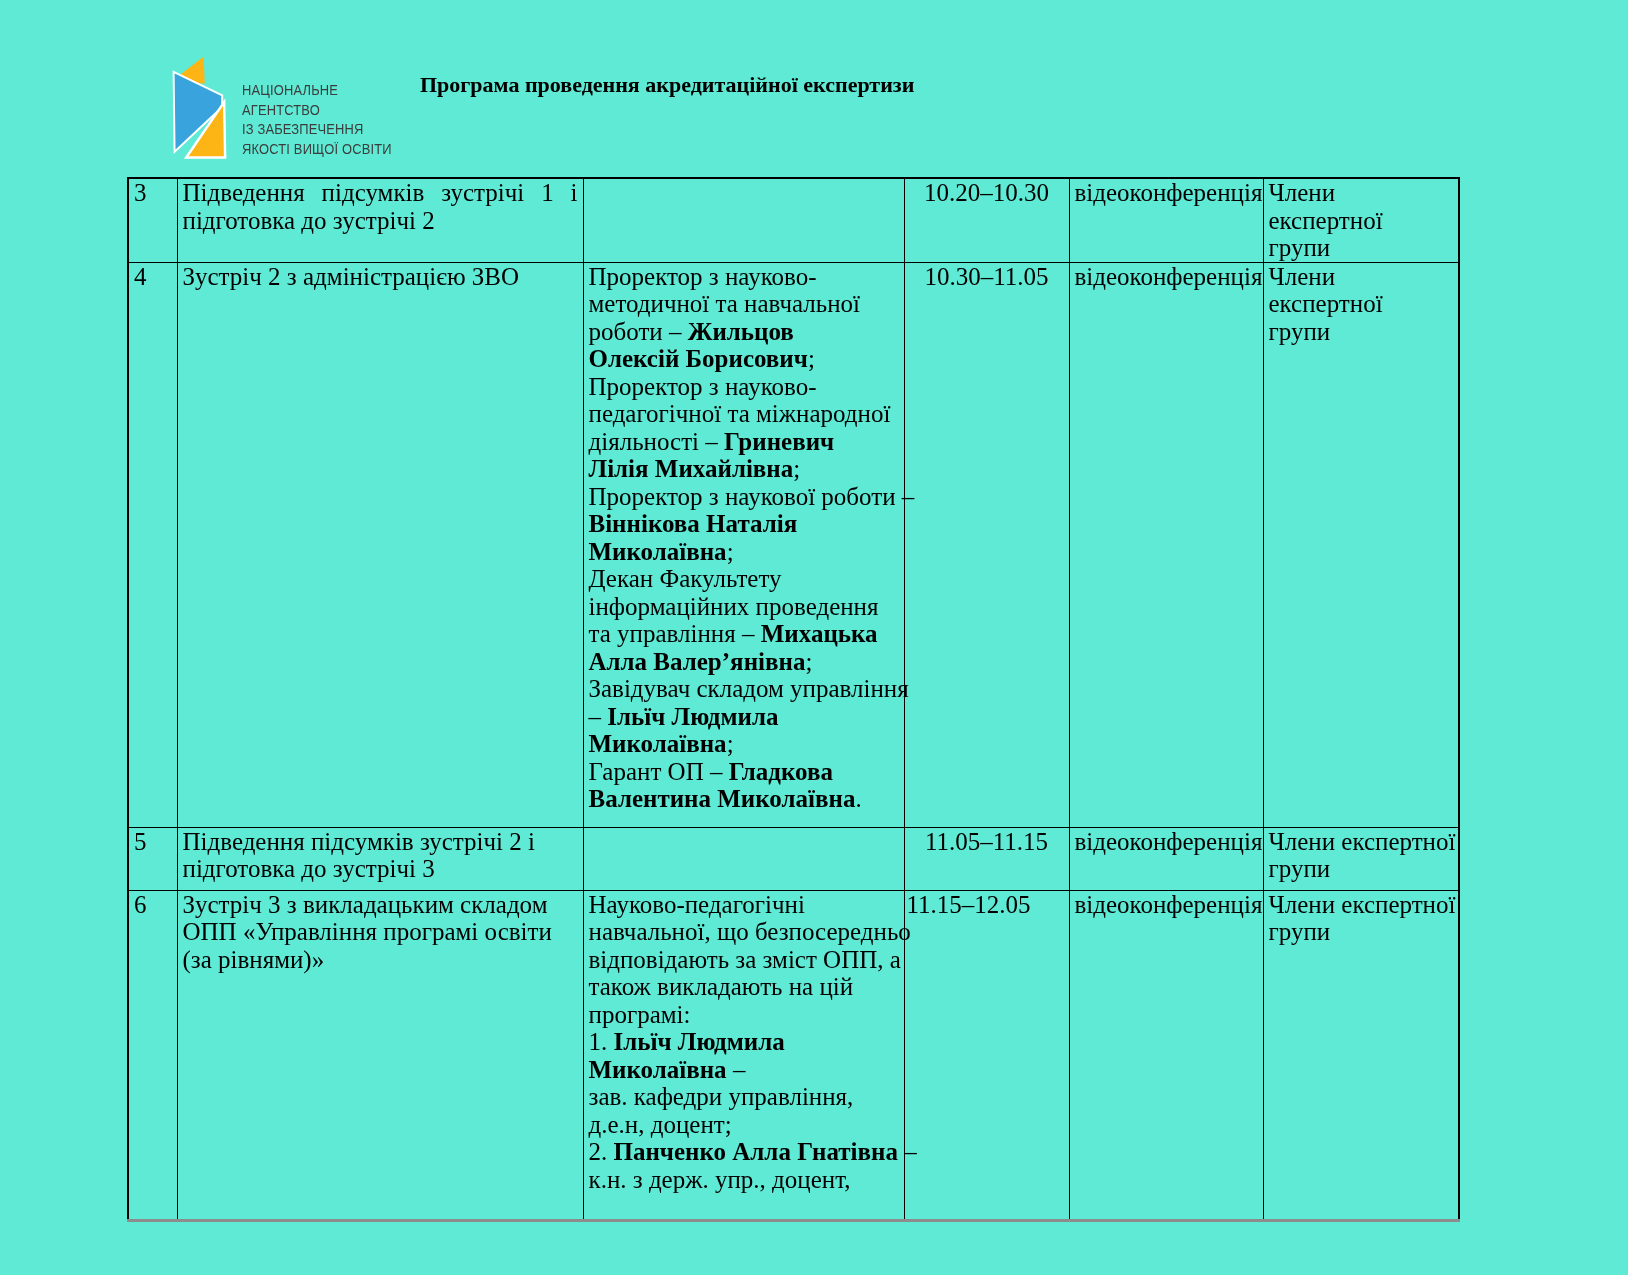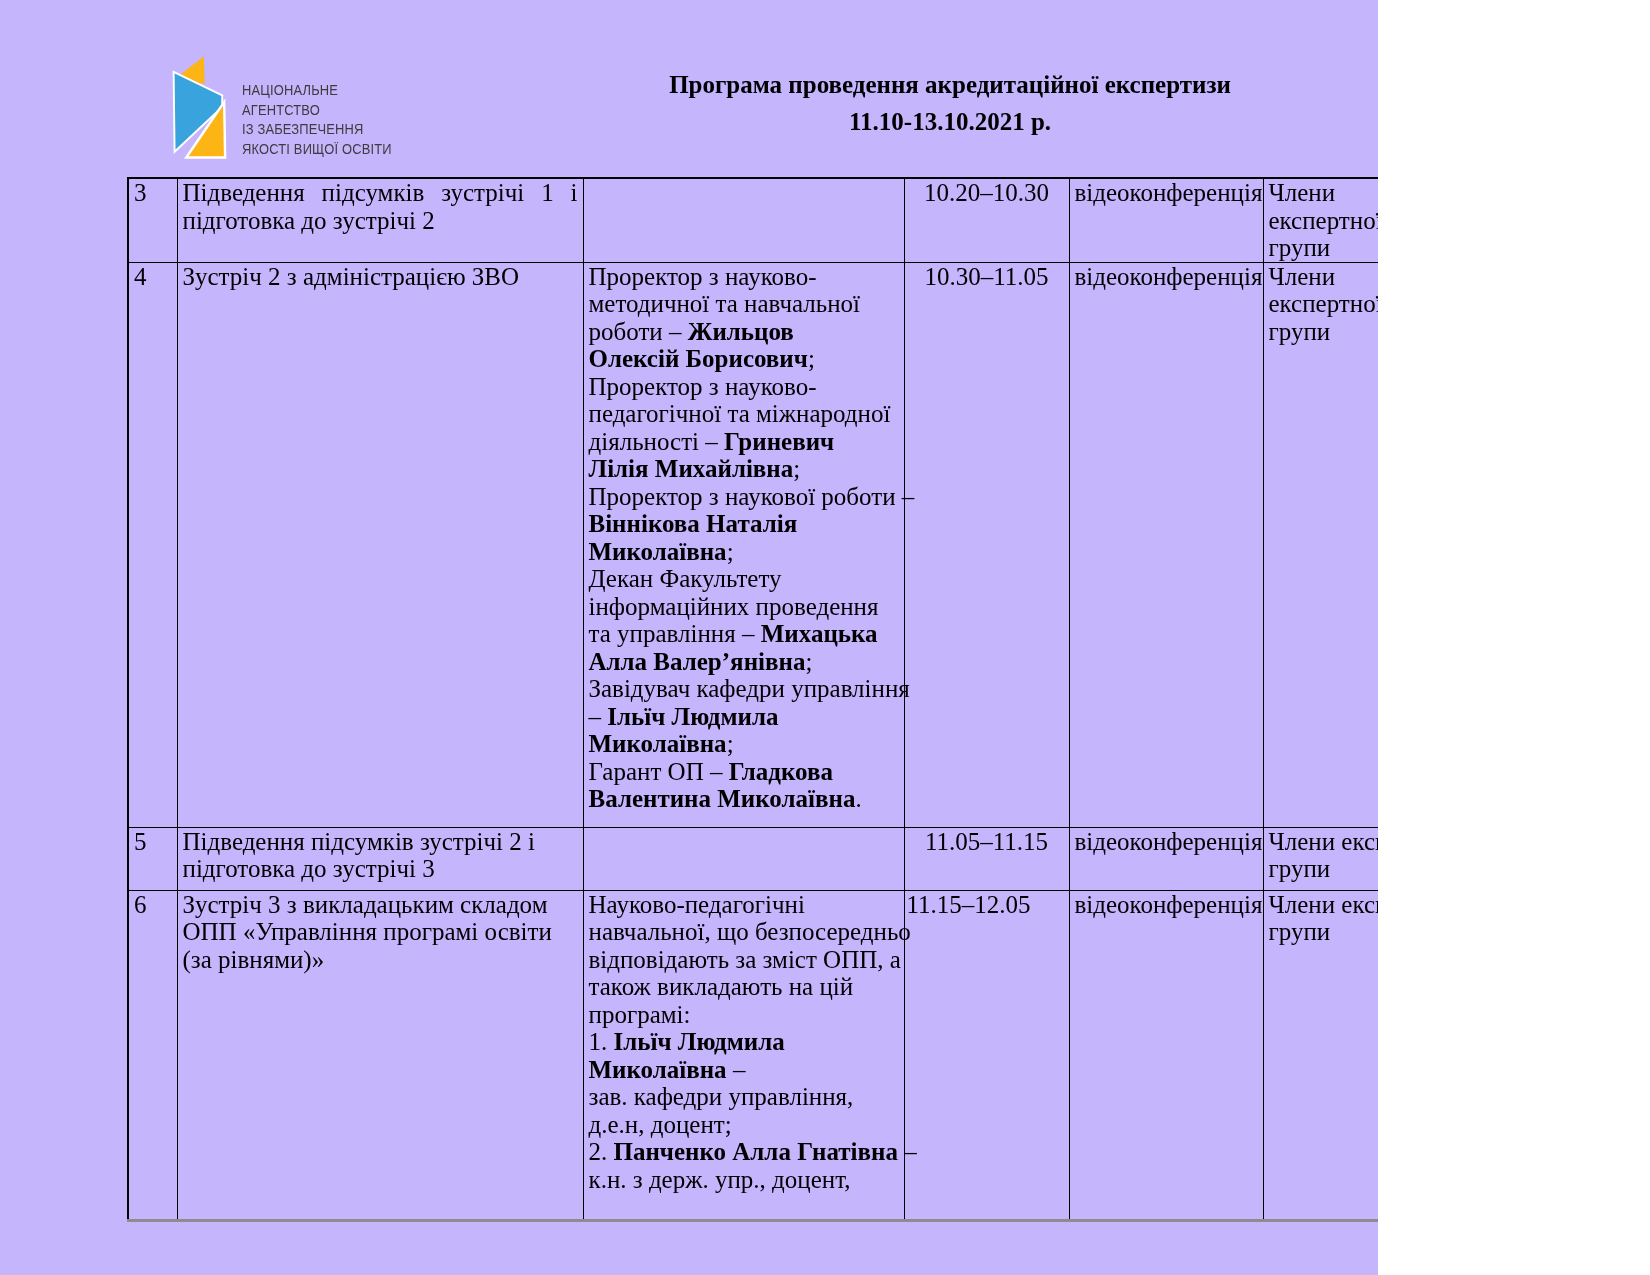--- a/index.html
+++ b/index.html
@@ -1,28 +1,28 @@
 <!DOCTYPE html>
 <html><head>
 <meta charset="utf-8">
 <style>
   html,body{margin:0;padding:0;background:#fff;}
   body{width:1650px;height:1275px;font-family:"Liberation Serif",serif;color:#000;}
-  .page{position:relative;width:1332px;height:1275px;overflow:hidden;background:#c4b5fd;padding-left:46px;}
+  .page{position:relative;width:1628px;height:1275px;overflow:hidden;background:#5eead4;}
 
   
   .logo{position:absolute;left:160px;top:50px;display:flex;gap:12px;}
   .logo svg{width:70px;height:113px;display:block;}
   .logo-text{margin-top:30px;font-family:"Liberation Sans",sans-serif;font-size:15px;
              line-height:19.5px;color:#3c3c3c;transform:scaleX(0.86);transform-origin:left top;
              white-space:nowrap;letter-spacing:0.2px;}
 
   
-  .title{position:absolute;left:420px;top:66px;width:1060px;text-align:center;
-         font-weight:bold;font-size:25px;line-height:37px;}
+  .title{position:absolute;left:420px;top:66px;width:1060px;text-align:left;
+         font-weight:bold;font-size:22px;line-height:37px;}
 
   
   table.sched{position:absolute;left:127px;top:177px;width:1331px;border-collapse:collapse;
               table-layout:fixed;border:2px solid #000;border-bottom:3px solid #8d8d8d;}
   table.sched td{border:1px solid #000;vertical-align:top;padding:0 5px;
                  font-size:25px;line-height:27.5px;}
   td.num{padding-left:9px;}
   td.participants{padding-left:6px;}
   td.time{text-align:center;white-space:nowrap;}
   td.time.left{text-align:left;padding-left:2px;padding-right:0;}
@@ -44,21 +44,20 @@
     <div class="logo-text">
       <div>НАЦІОНАЛЬНЕ</div>
       <div>АГЕНТСТВО</div>
       <div>ІЗ ЗАБЕЗПЕЧЕННЯ</div>
       <div>ЯКОСТІ ВИЩОЇ ОСВІТИ</div>
     </div>
   </div>
 
   <div class="title">
     <div>Програма проведення акредитаційної експертизи</div>
-    <div>11.10-13.10.2021 р.</div>
   </div>
 
   <table class="sched">
     <colgroup>
       <col style="width:49px">
       <col style="width:406px">
       <col style="width:321px">
       <col style="width:165px">
       <col style="width:194px">
       <col style="width:196px">
@@ -100,21 +99,21 @@
             <div class="line"><span>педагогічної та міжнародної</span></div>
             <div class="line"><span>діяльності – </span><b>Гриневич</b></div>
             <div class="line"><b>Лілія Михайлівна</b><span>;</span></div>
             <div class="line"><span>Проректор з наукової роботи –</span></div>
             <div class="line"><b>Віннікова Наталія</b></div>
             <div class="line"><b>Миколаївна</b><span>;</span></div>
             <div class="line"><span>Декан Факультету</span></div>
             <div class="line"><span>інформаційних проведення</span></div>
             <div class="line"><span>та управління – </span><b>Михацька</b></div>
             <div class="line"><b>Алла Валер’янівна</b><span>;</span></div>
-            <div class="line"><span>Завідувач кафедри управління</span></div>
+            <div class="line"><span>Завідувач складом управління</span></div>
             <div class="line"><span>– </span><b>Ільїч Людмила</b></div>
             <div class="line"><b>Миколаївна</b><span>;</span></div>
             <div class="line"><span>Гарант ОП – </span><b>Гладкова</b></div>
             <div class="line"><b>Валентина Миколаївна</b><span>.</span></div>
           </td>
           <td class="time">
             <div class="line"><span>10.30–11.05</span></div>
           </td>
           <td class="fmt">
             <div class="line"><span>відеоконференція</span></div>

